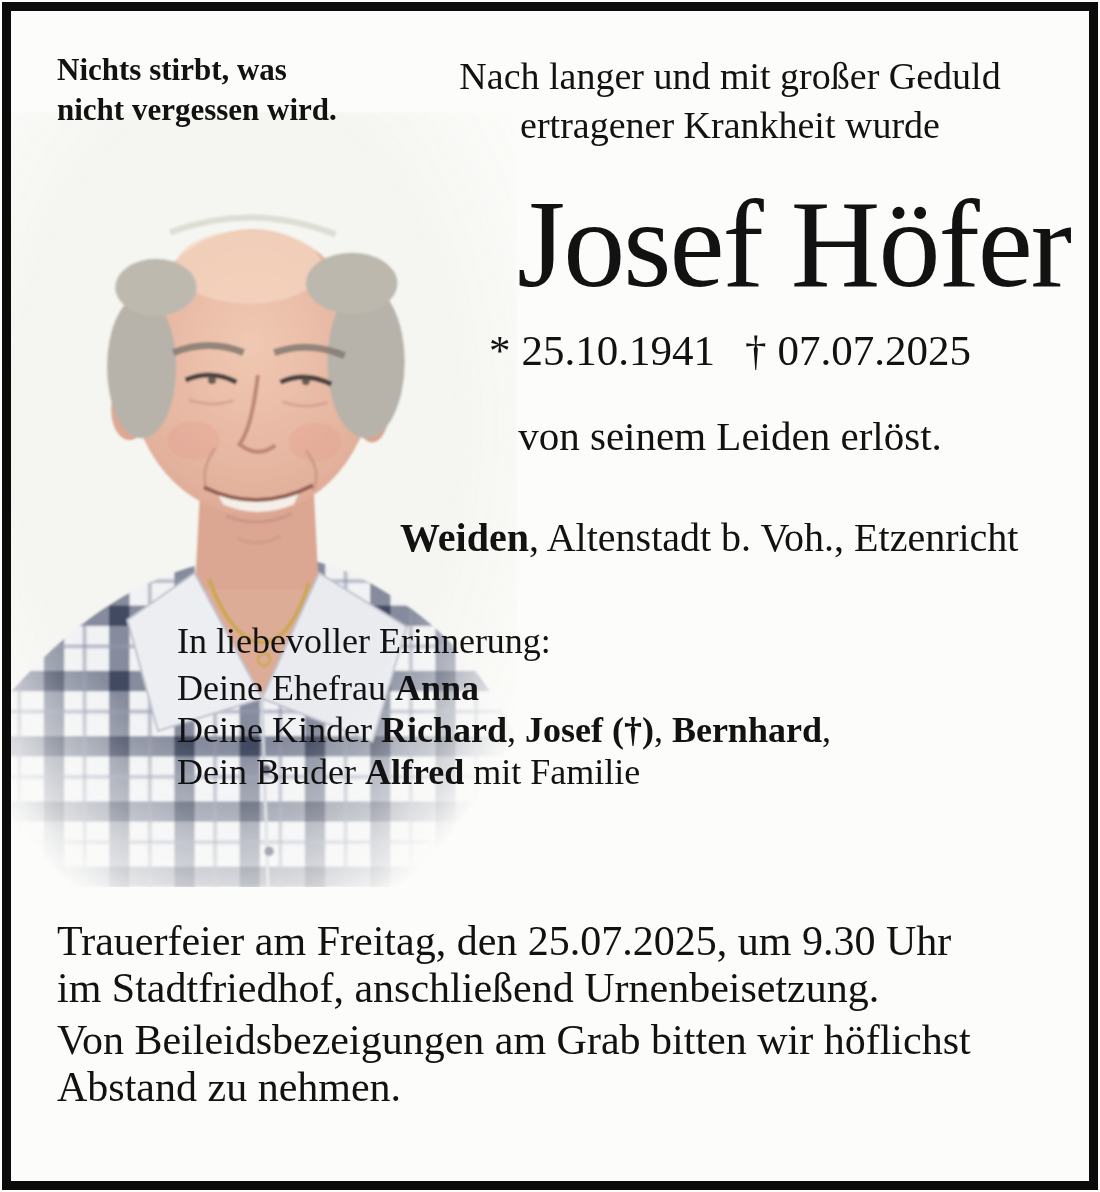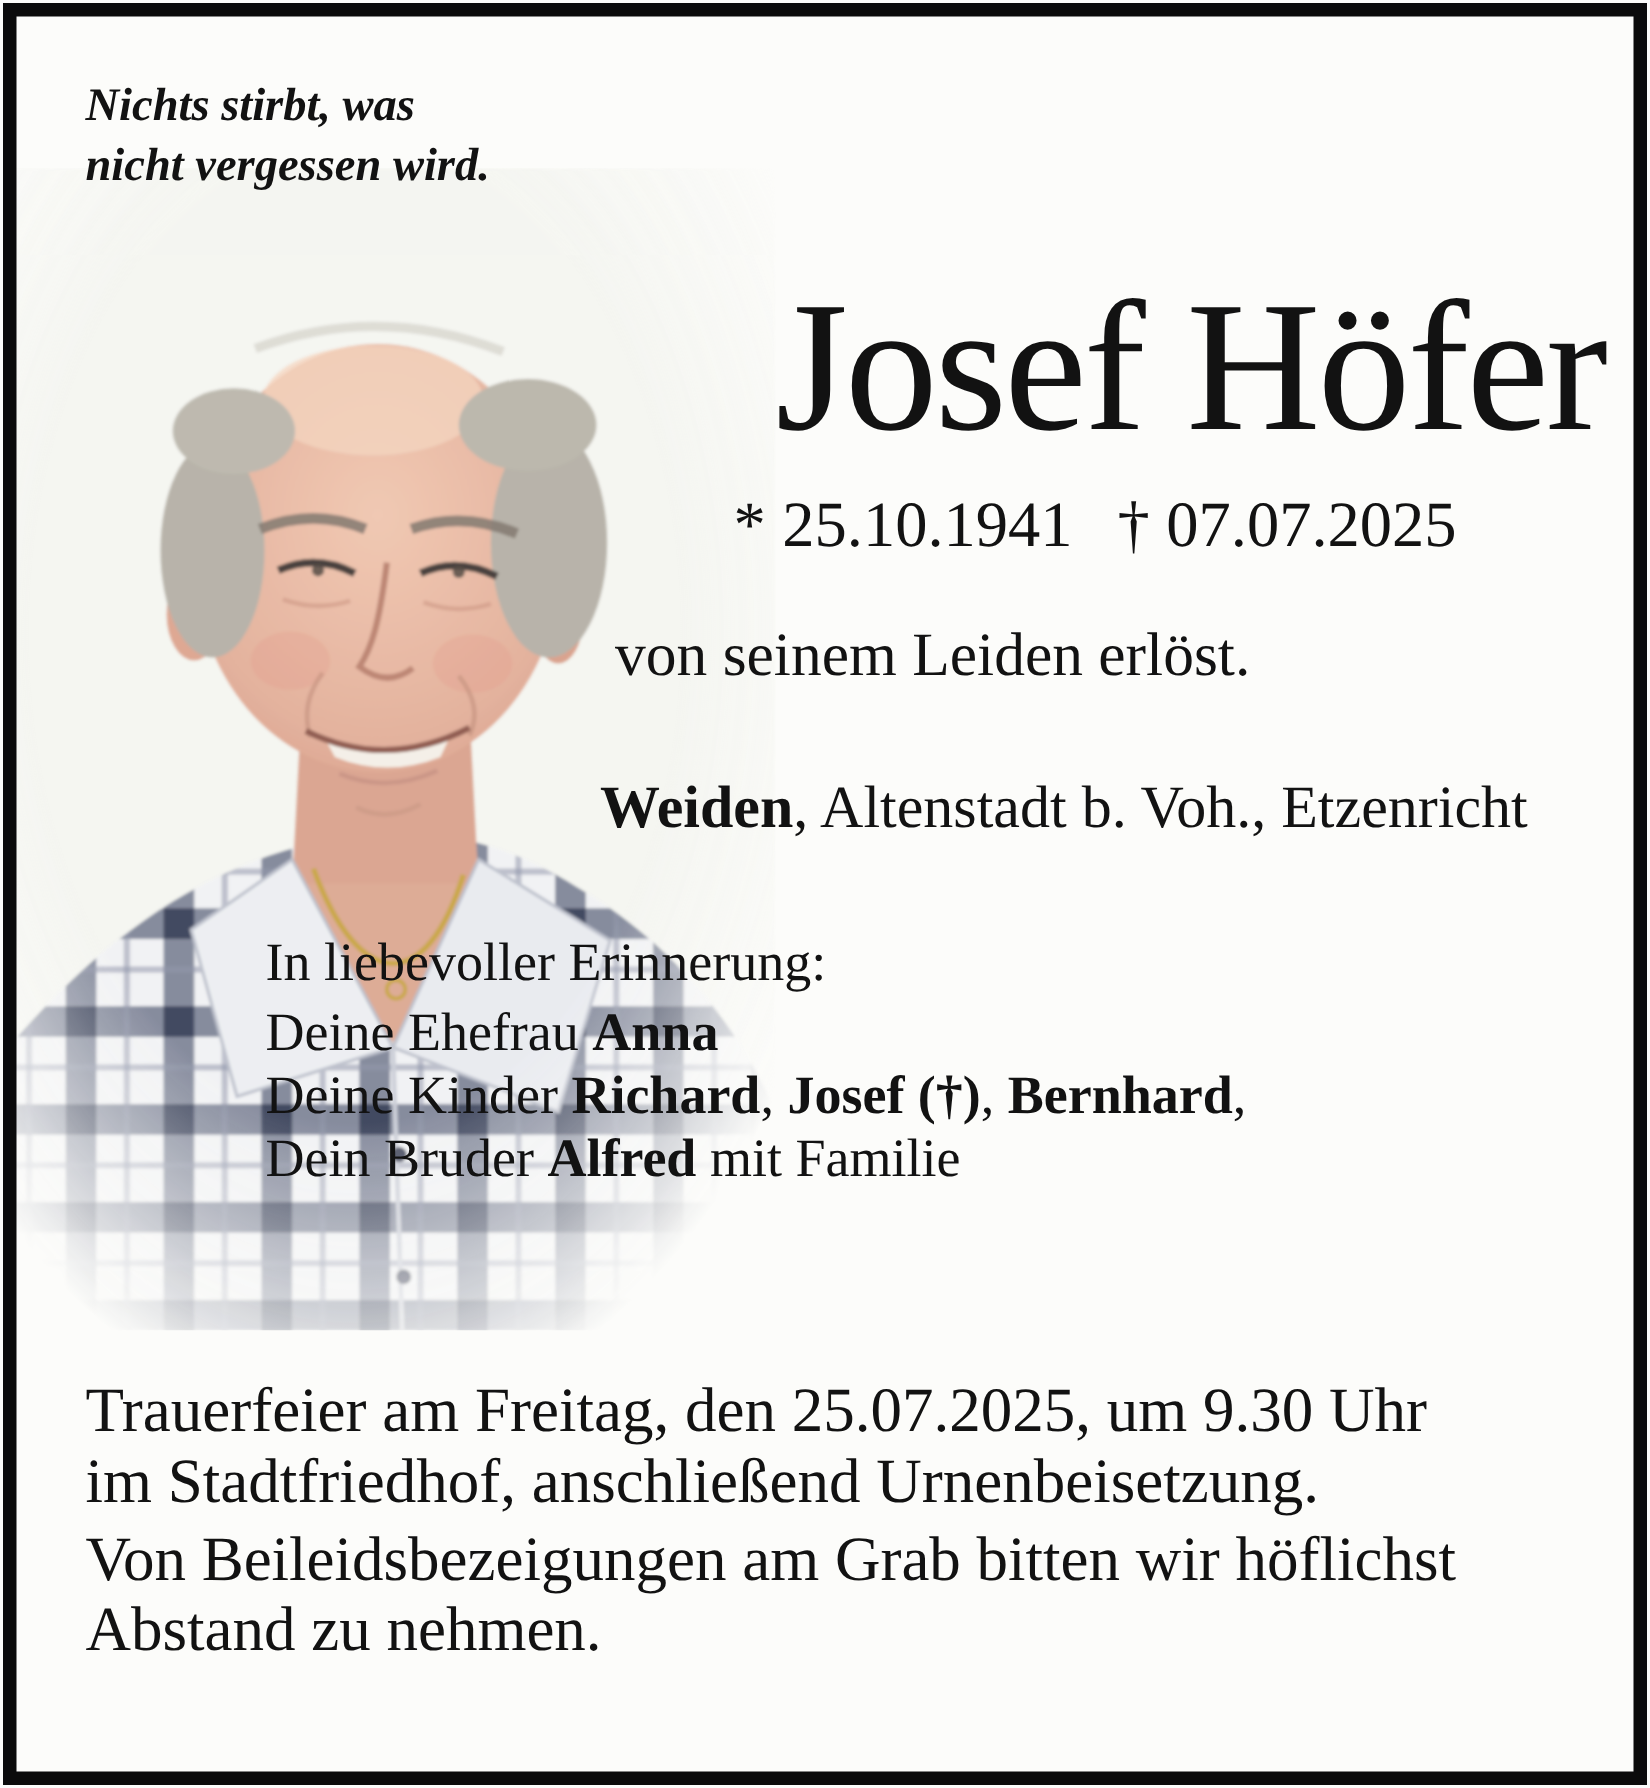--- a/index.html
+++ b/index.html
@@ -16,39 +16,39 @@
     border:9px solid #0b0b0b;
     pointer-events:none;
   }
   
   .portrait{
     position:absolute;left:2px;top:112px;width:520px;height:775px;
   }
   
   .quote{
     position:absolute;left:57px;top:50px;width:340px;
-    font-size:31px;line-height:40px;font-weight:bold;font-style:italic;
+    font-size:31px;line-height:40px;font-weight:bold;
   }
   .intro{
     position:absolute;left:410px;top:52px;width:640px;
     text-align:center;font-size:38px;line-height:49px;
   }
   .name{
     position:absolute;left:390px;top:186px;width:680px;
     text-align:right;font-size:124px;line-height:118px;letter-spacing:-2px;
   }
   .dates{
     position:absolute;left:410px;top:326px;width:640px;
     display:flex;justify-content:center;gap:30px;
     font-size:43px;line-height:50px;
   }
   .dates .part{display:flex;gap:11px;}
   .release{
     position:absolute;left:410px;top:412px;width:640px;
-    font-size:41px;line-height:48px;
+    text-align:center;font-size:41px;line-height:48px;
   }
   .places{
     position:absolute;left:400px;top:514px;width:660px;
     font-size:40px;line-height:48px;
   }
   .family{
     position:absolute;left:177px;top:620px;width:840px;
     font-size:36px;line-height:42px;
   }
   .family .rline:first-child{margin-bottom:5px;}
@@ -142,20 +142,24 @@
       <path d="M 215 396 Q 246 409 279 394" stroke="#c1887a" stroke-width="3" fill="none" opacity="0.7"></path>
       <path d="M 226 418 Q 246 428 268 416" stroke="#c08b77" stroke-width="3" fill="none" opacity="0.5"></path>
     </g>
   </svg>
 
   <div class="quote">
     <div>Nichts stirbt, was</div>
     <div>nicht vergessen wird.</div>
   </div>
 
+  <div class="intro">
+    <div>Nach langer und mit großer Geduld</div>
+    <div>ertragener Krankheit wurde</div>
+  </div>
 
   <div class="name">Josef Höfer</div>
 
   <div class="dates">
     <span class="part">
       <span>*</span>
       <span>25.10.1941</span>
     </span>
     <span class="part">
       <span>†</span>

